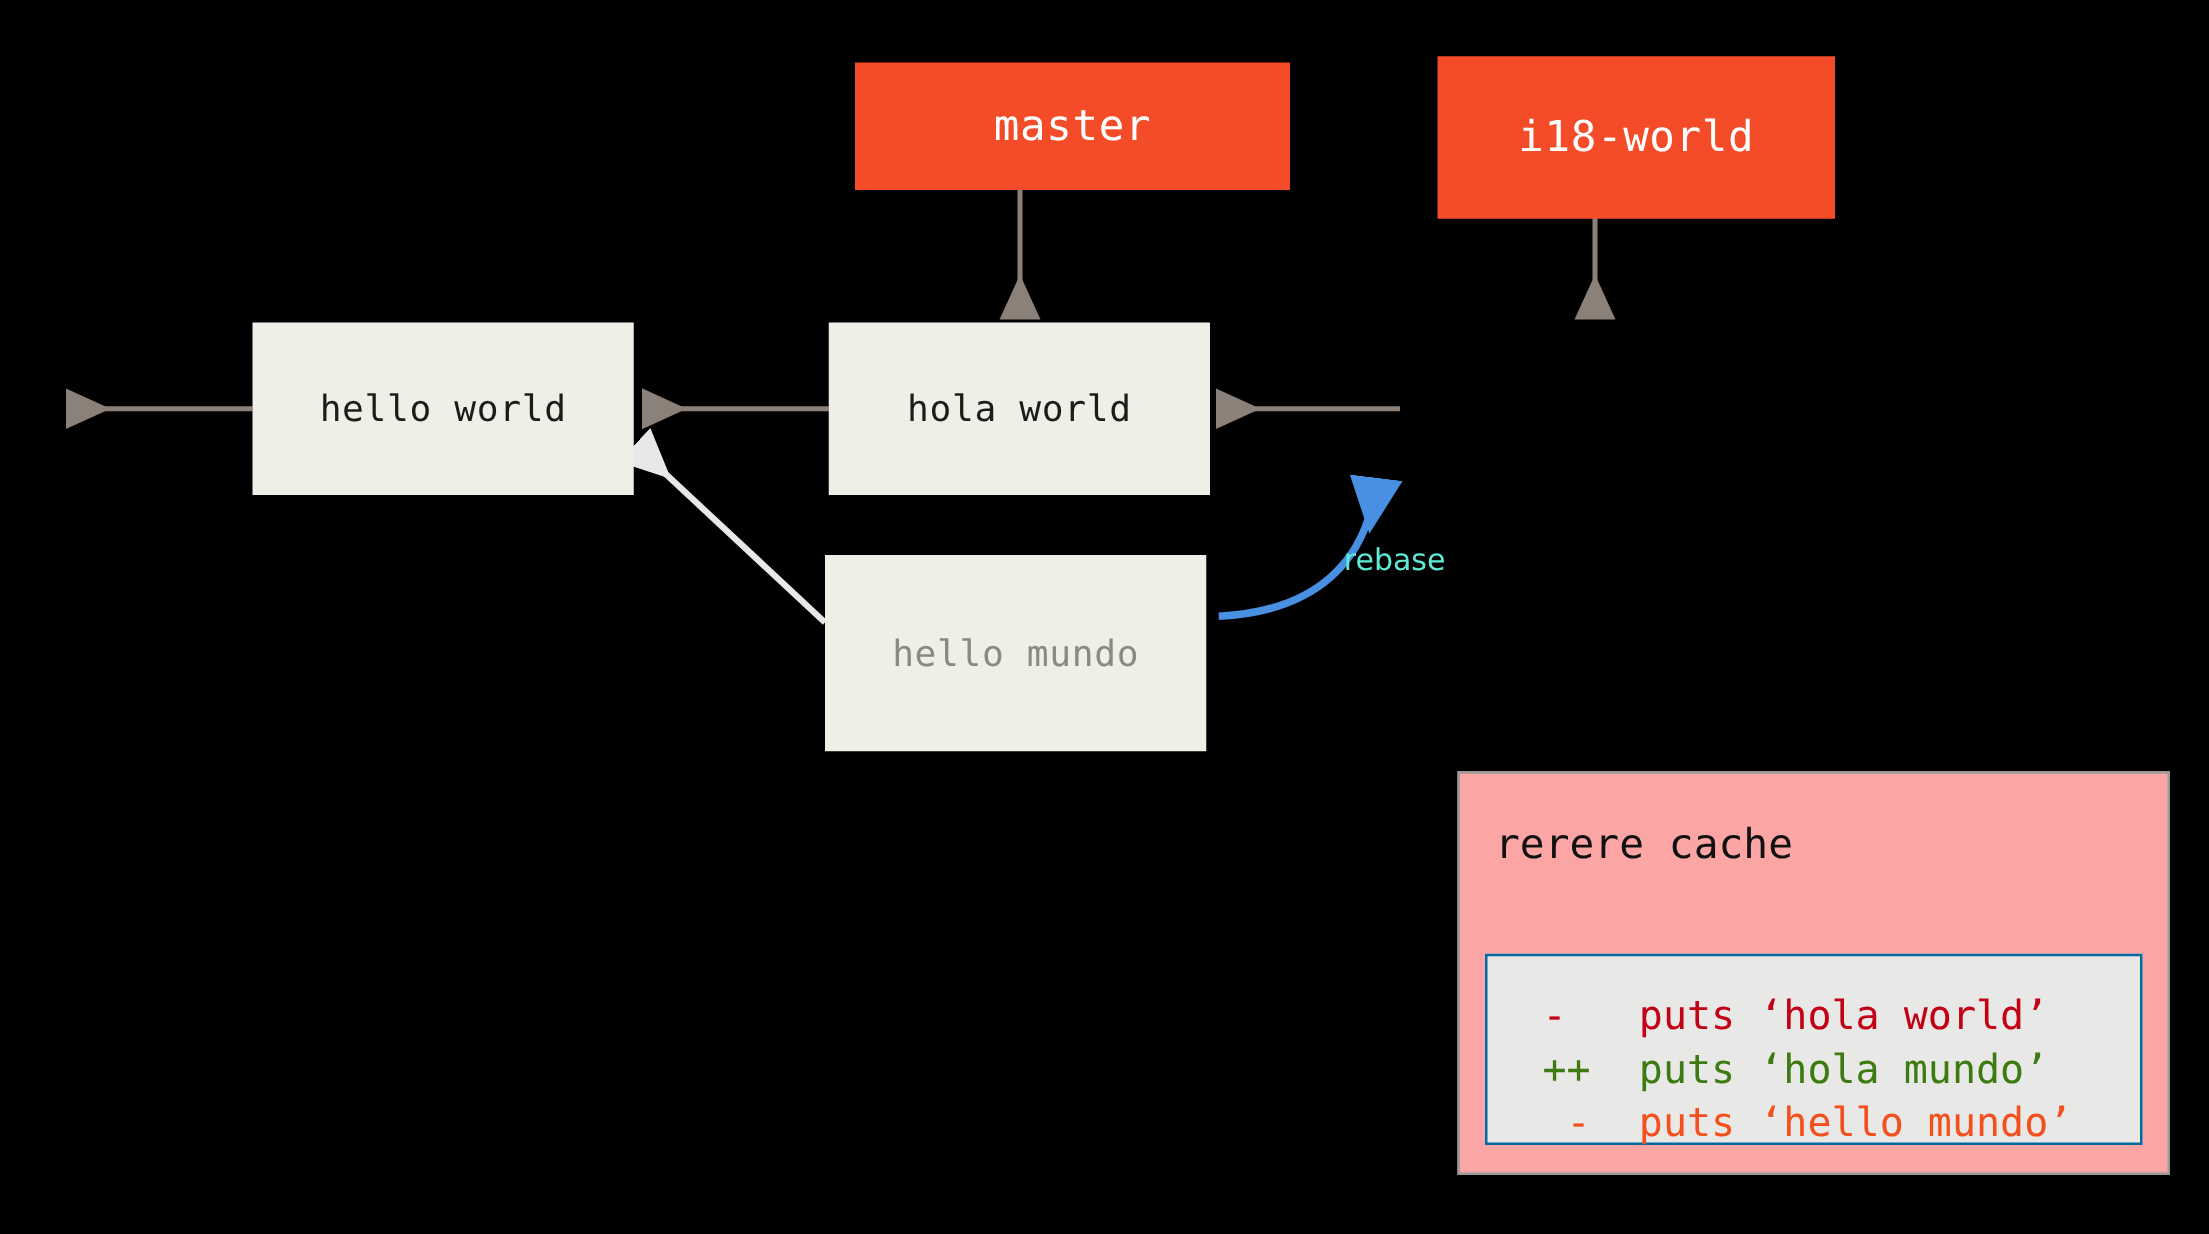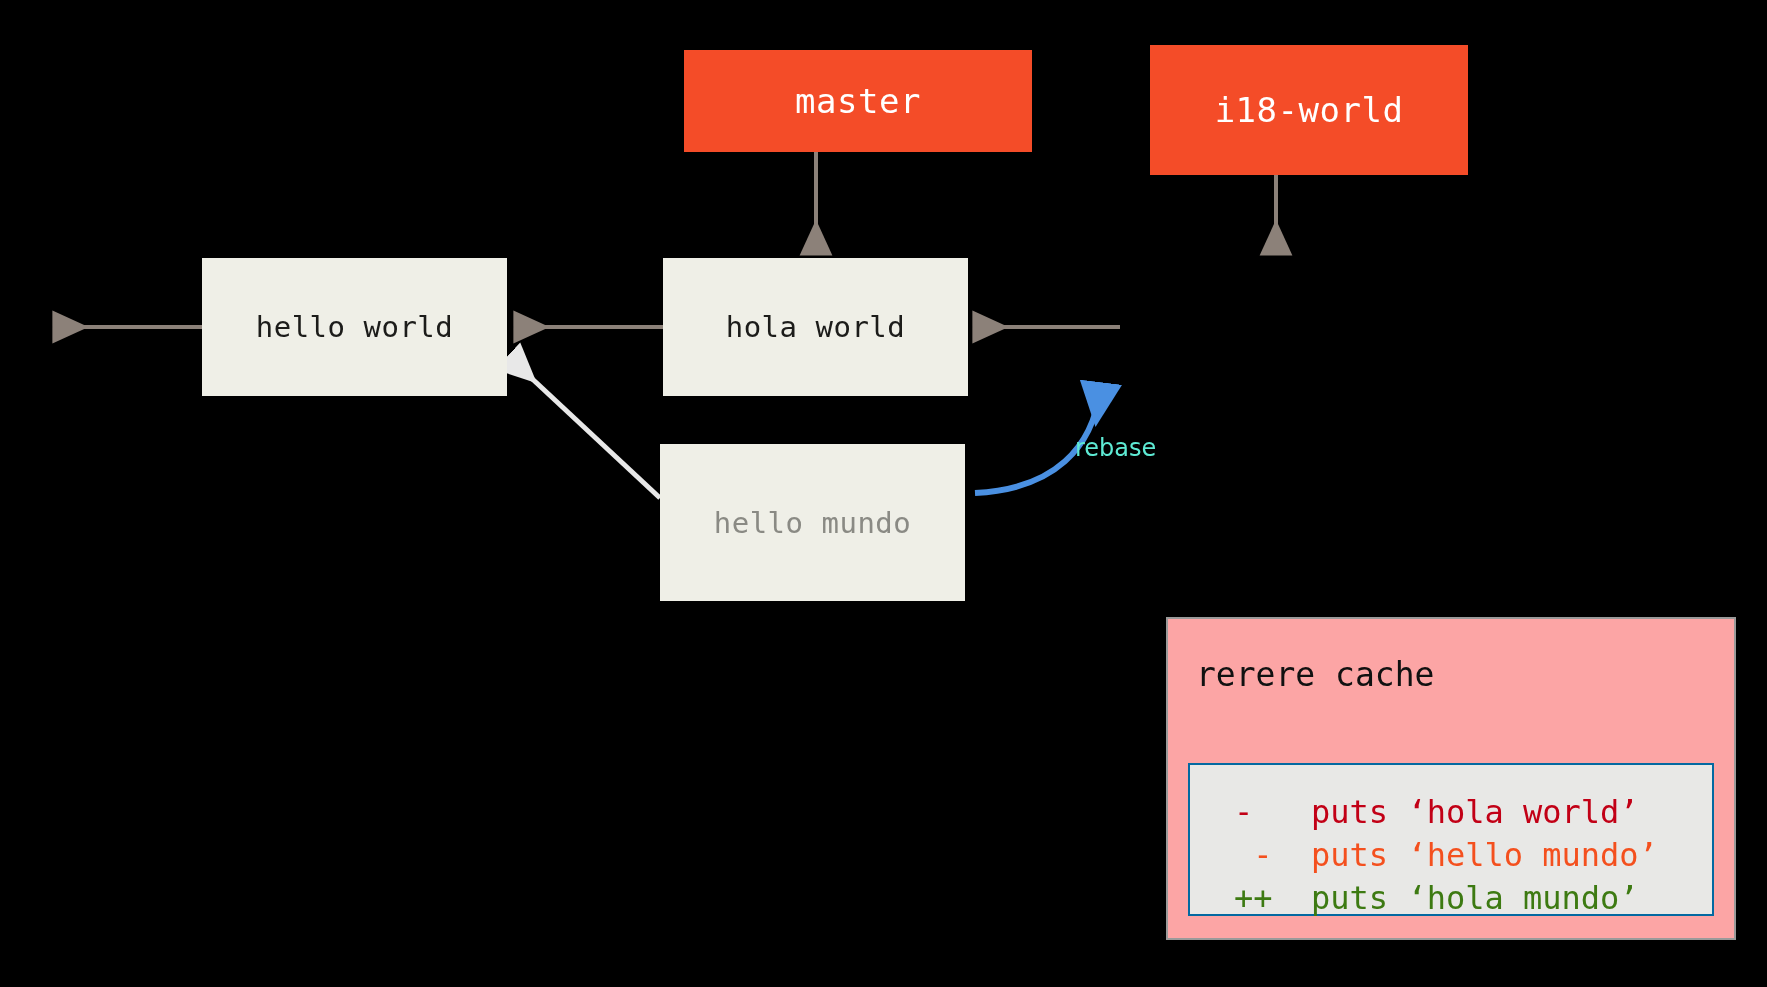--- a/index.html
+++ b/index.html
@@ -169,18 +169,18 @@
     <span>hello mundo</span>
   </div>
 
   <div id="rebase-label">rebase</div>
 
   <div id="rerere-panel">
     <div id="rerere-title">rerere cache</div>
 
     <div id="rerere-diff-box">
       <div class="diff-line diff-removed-primary">-   puts ‘hola world’</div>
+      <div class="diff-line diff-added">++  puts ‘hola mundo’</div>
       <div class="diff-line diff-removed-secondary"> -  puts ‘hello mundo’</div>
-      <div class="diff-line diff-added">++  puts ‘hola mundo’</div>
     </div>
   </div>
 
 </div>
 
 </body></html>

